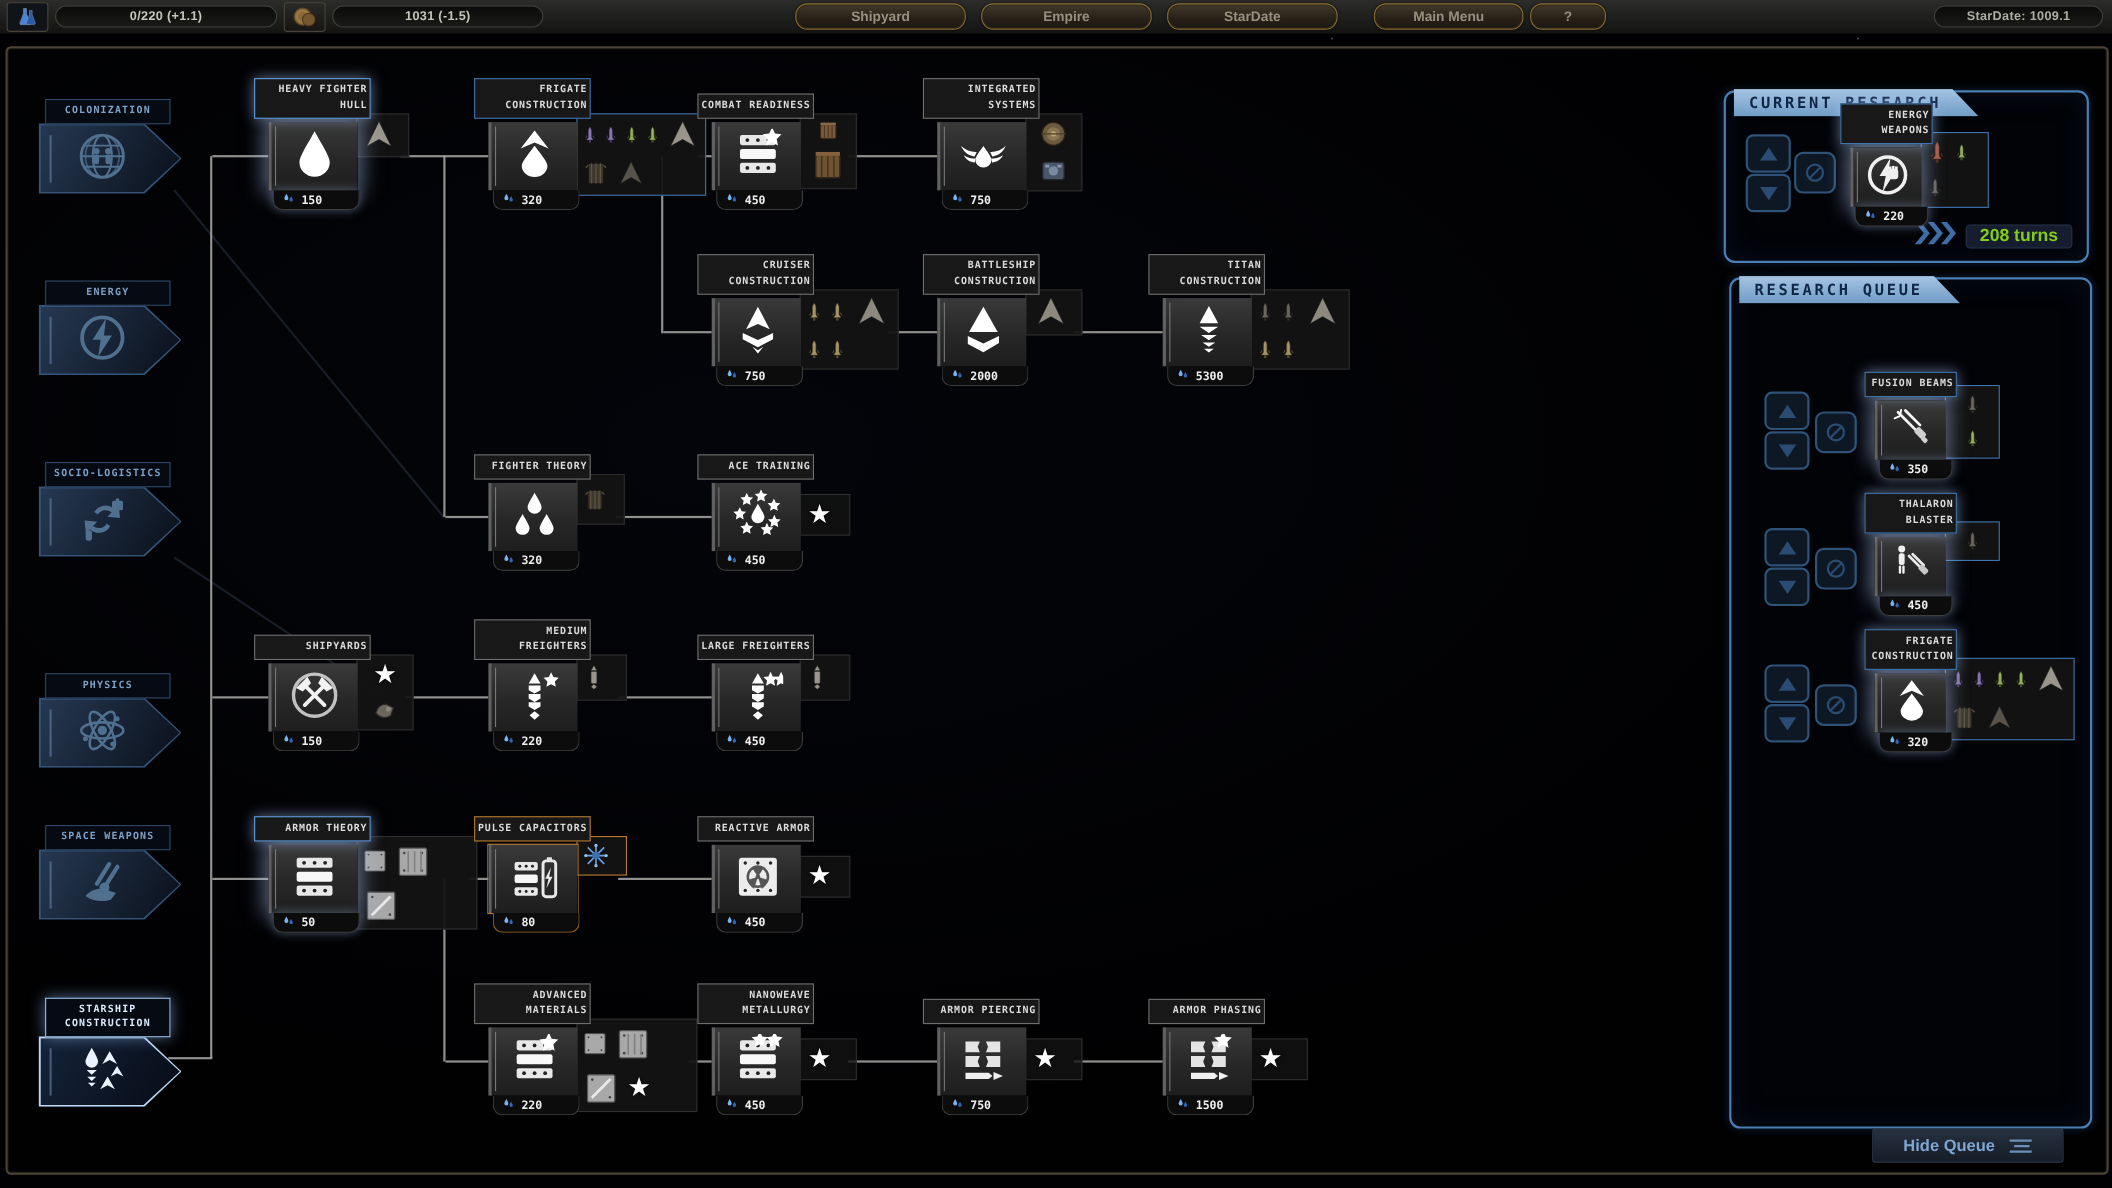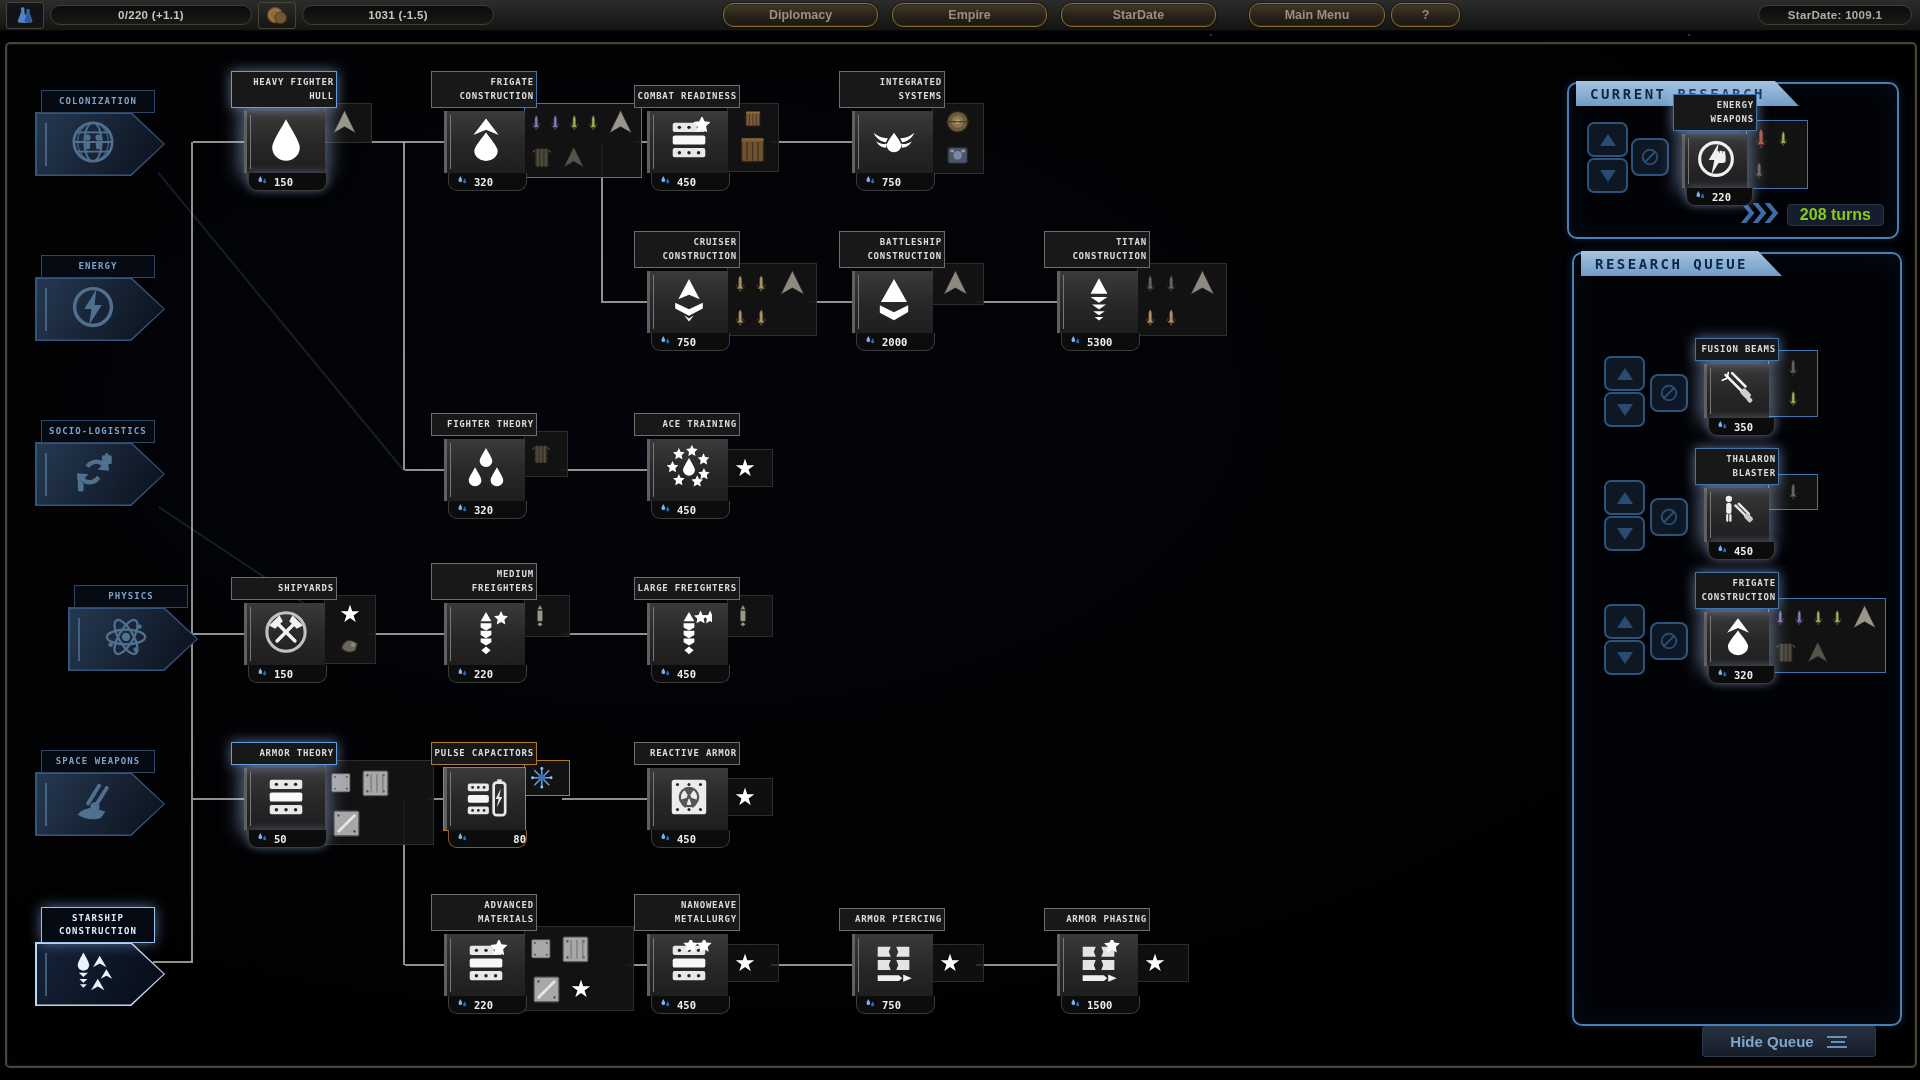--- a/index.html
+++ b/index.html
@@ -62,21 +62,21 @@
   .spr{display:flex;align-items:center;justify-content:center;}
   .spr svg{width:92%;height:92%;}
   .spr.txt{color:#fff;font-size:24px;line-height:1;text-shadow:0 0 3px #000;}
   .glow .tlabel{border-color:#639ee2;box-shadow:0 0 13px rgba(175,205,255,.55);}
   .glow .ticon{box-shadow:0 0 17px 4px rgba(175,205,255,.5);}
   .glow .tcost{box-shadow:0 0 10px rgba(175,205,255,.4);}
   .blue .tlabel{border-color:#3f74ad;}
   .blue .ttray{border-color:#3f74ad;}
   .orange .tlabel{border-color:#b5792e;}
   .orange .ticon{box-shadow:0 0 0 1px #b5792e;}
-  .orange .tcost{border-color:#8a5c22;justify-content:space-between;}
+  .orange .tcost{border-color:#8a5c22;}
   .orange .ttray{border-color:#b5792e;}
   
   .sm{width:62px;}
   .sm .tlabel{width:78px;left:-9px;}
   .sm .ticon{width:62px;height:54px;}
   .sm .ticon svg{width:40px;height:40px;}
   .sm .tcost{width:58px;top:54px;}
   .sm .ttray{left:64px;top:-14px;}
   
   .rpanel{position:absolute;background:rgba(2,3,7,.94);border:2px solid #4a7fb5;border-radius:10px;
@@ -116,21 +116,21 @@
     <div class="pill" style="left:50px;width:200px">0/220 (+1.1)</div>
     <div class="resicon" style="left:258px;background:transparent;border-color:#4a4438">
         <svg viewBox="0 0 24 24">
           <circle cx="10" cy="11" r="8.5" fill="#8a6a3a" stroke="#5a4320"></circle>
           <circle cx="10" cy="11" r="5.8" fill="none" stroke="#a8854c"></circle>
           <circle cx="16" cy="14" r="6.3" fill="#74572e" stroke="#4a3618"></circle>
         </svg>
       </div>
     <div class="pill" style="left:302px;width:190px">1031 (-1.5)</div>
     <div id="nav">
-        <div class="goldbtn" style="left: 723px; width: 153px;">Diplomacy</div>
+        <div class="goldbtn" style="left: 723px; width: 153px;">Shipyard</div>
         <div class="goldbtn" style="left: 892px; width: 153px;">Empire</div>
         <div class="goldbtn" style="left: 1061px; width: 153px;">StarDate</div>
         <div class="goldbtn" style="left: 1249px; width: 134px;">Main Menu</div>
         <div class="goldbtn" style="left: 1391px; width: 67px;">?</div>
       </div>
     <div class="pill" style="left:1758px;width:152px;color:#aeaea4">StarDate: 1009.1</div>
   </div>
 
   <div class="frame">
     <div id="sidebar">
@@ -179,21 +179,21 @@
                     <path d="M15.8 15.4A6.4 6.4 0 0 1 6 16.8l-1.8 1.8-.6-6 6 .6-2 2a4.3 4.3 0 0 0 6.5-1.2Z"></path>
                     <circle cx="5.6" cy="15.2" r="1.7"></circle>
                     <rect x="4.1" y="17.2" width="3" height="5" rx="1"></rect>
                     <rect x="16.6" y="3.2" width="5.2" height="4.6" rx=".8"></rect>
                     <rect x="18.4" y="2.2" width="1.6" height="1.6"></rect>
                   </g>
                 </svg></span>
             </div>
           </div>
         </div>
-        <div class="cat" style="top: 541px; margin-left: 33px;">
+        <div class="cat" style="top: 568px;">
           <div class="clabel">PHYSICS</div>
           <div class="cbody">
             <div class="hexb"></div>
             <div class="hexi">
               <span><svg viewBox="0 0 24 24">
                   <g fill="none" stroke="currentColor" stroke-width="1.2">
                     <ellipse cx="12" cy="12" rx="10" ry="3.8"></ellipse>
                     <ellipse cx="12" cy="12" rx="10" ry="3.8" transform="rotate(60 12 12)"></ellipse>
                     <ellipse cx="12" cy="12" rx="10" ry="3.8" transform="rotate(120 12 12)"></ellipse>
                   </g>

